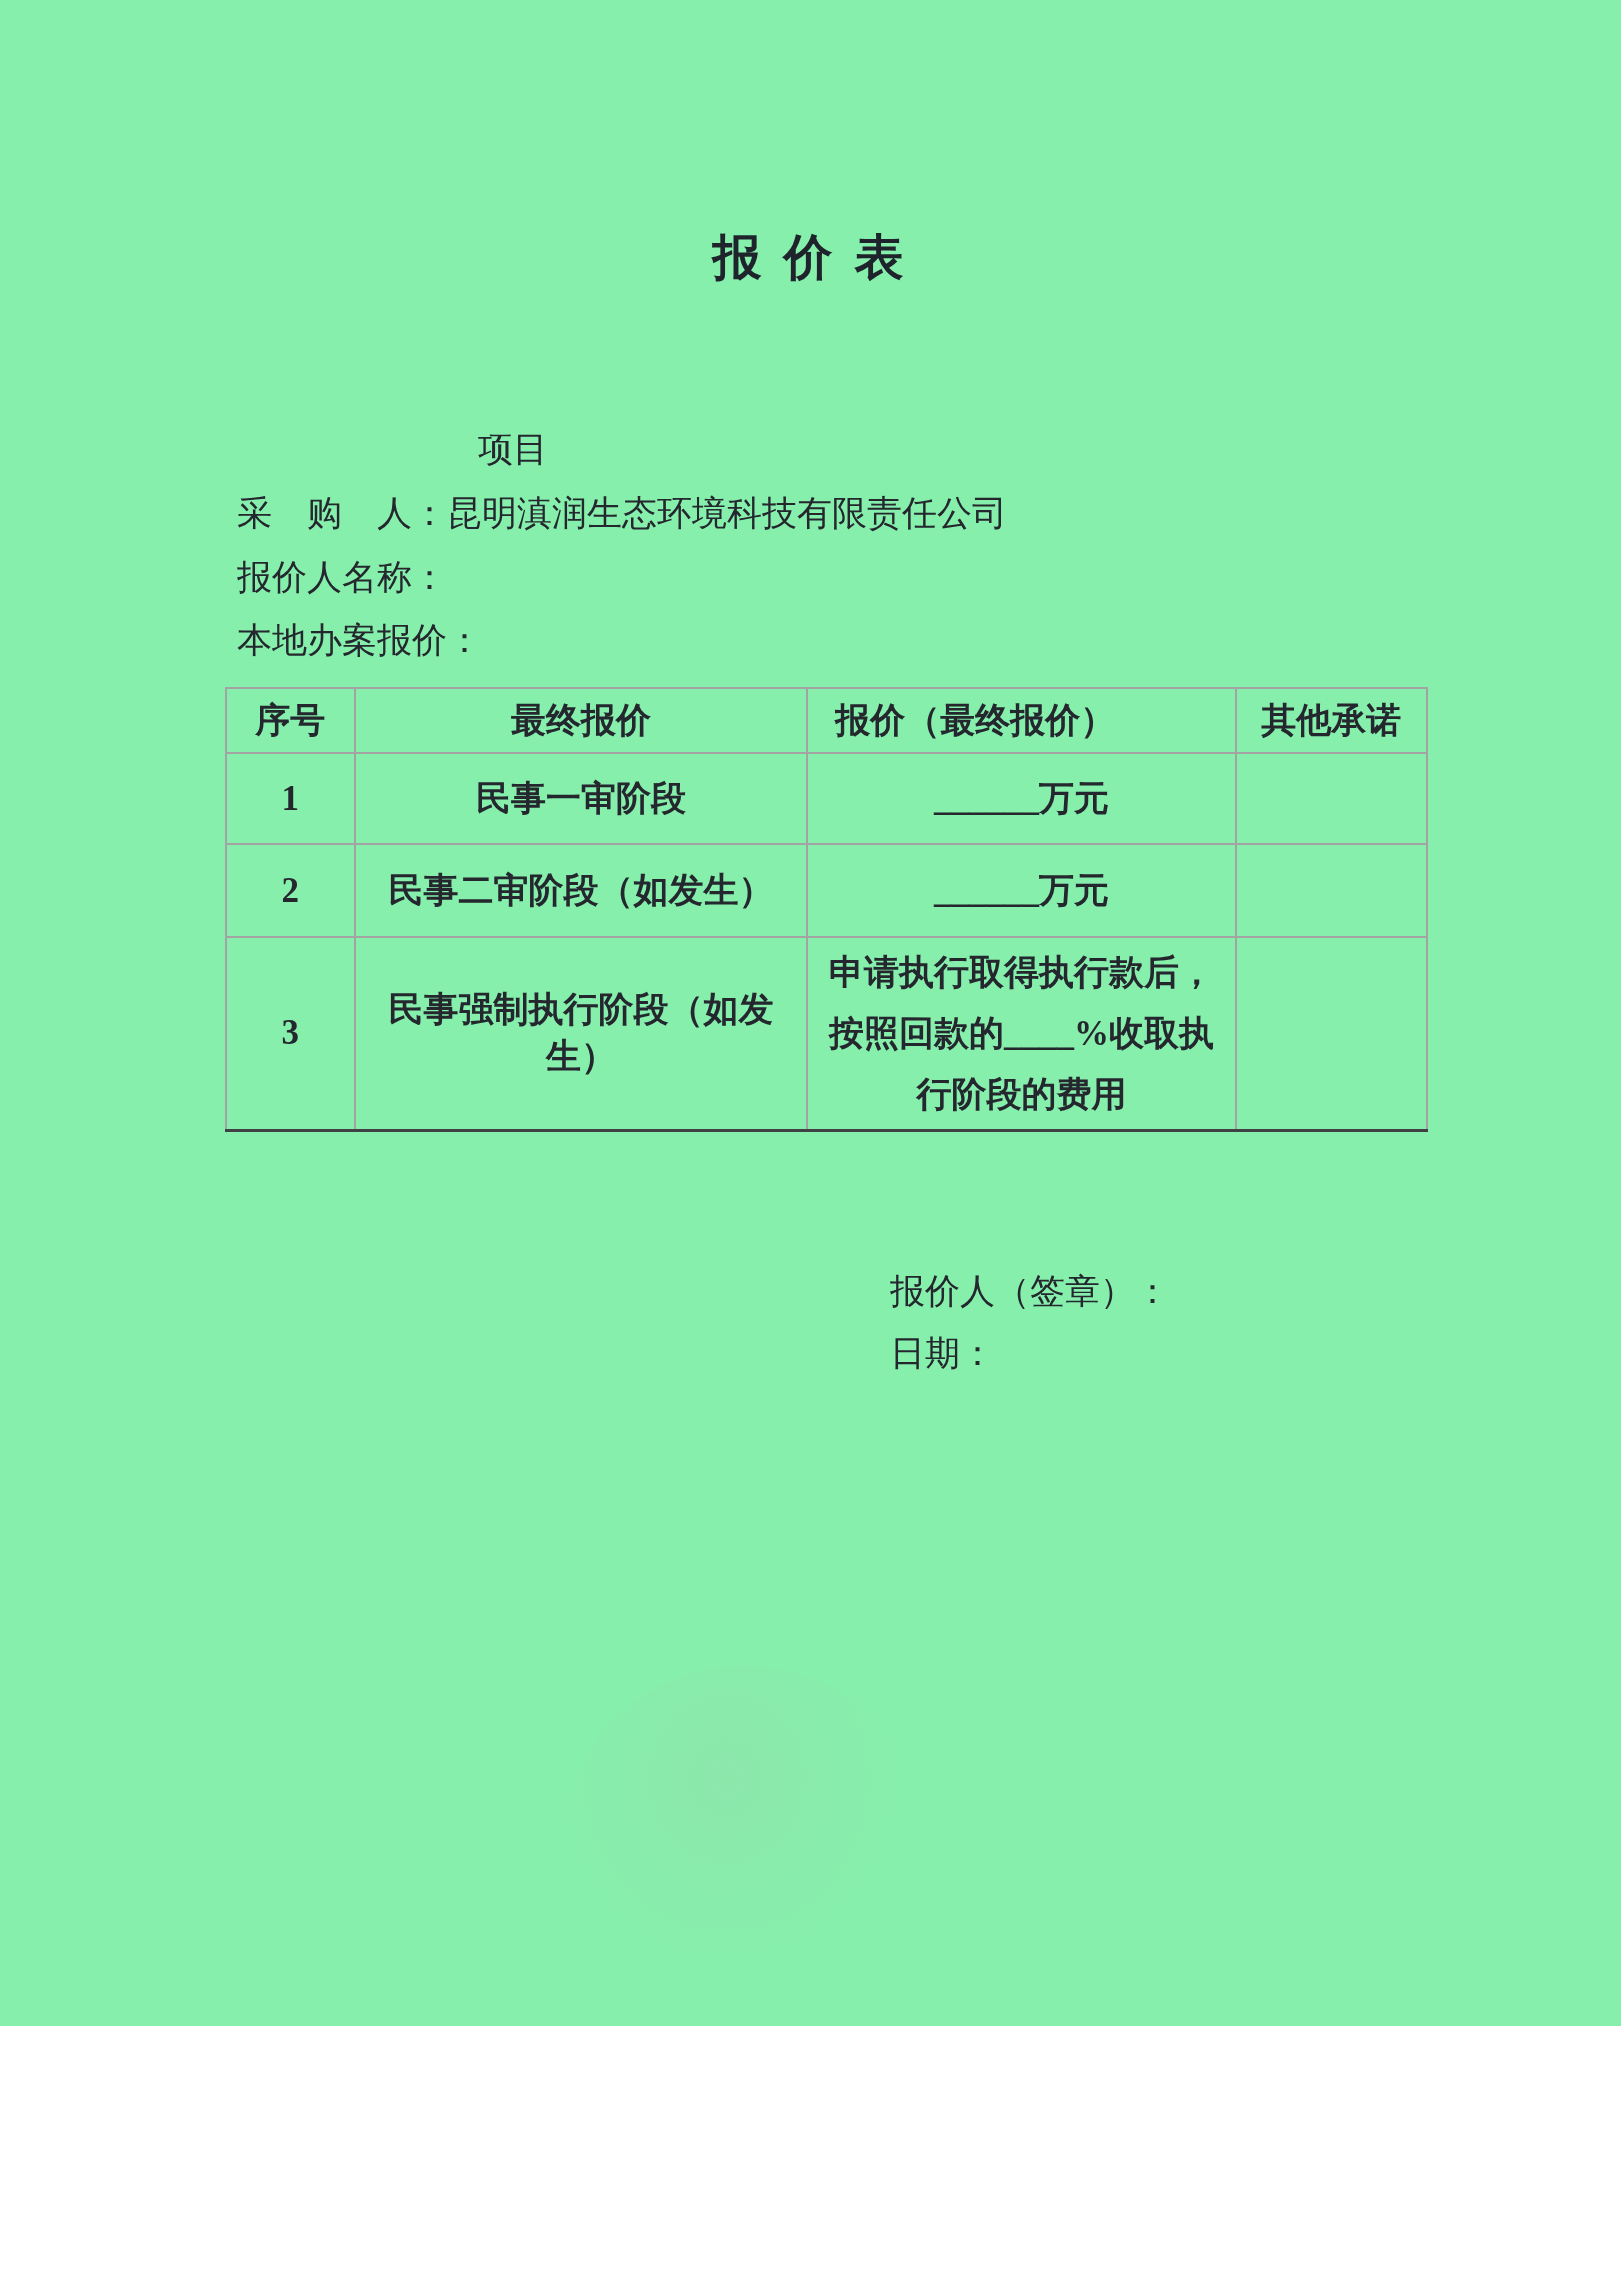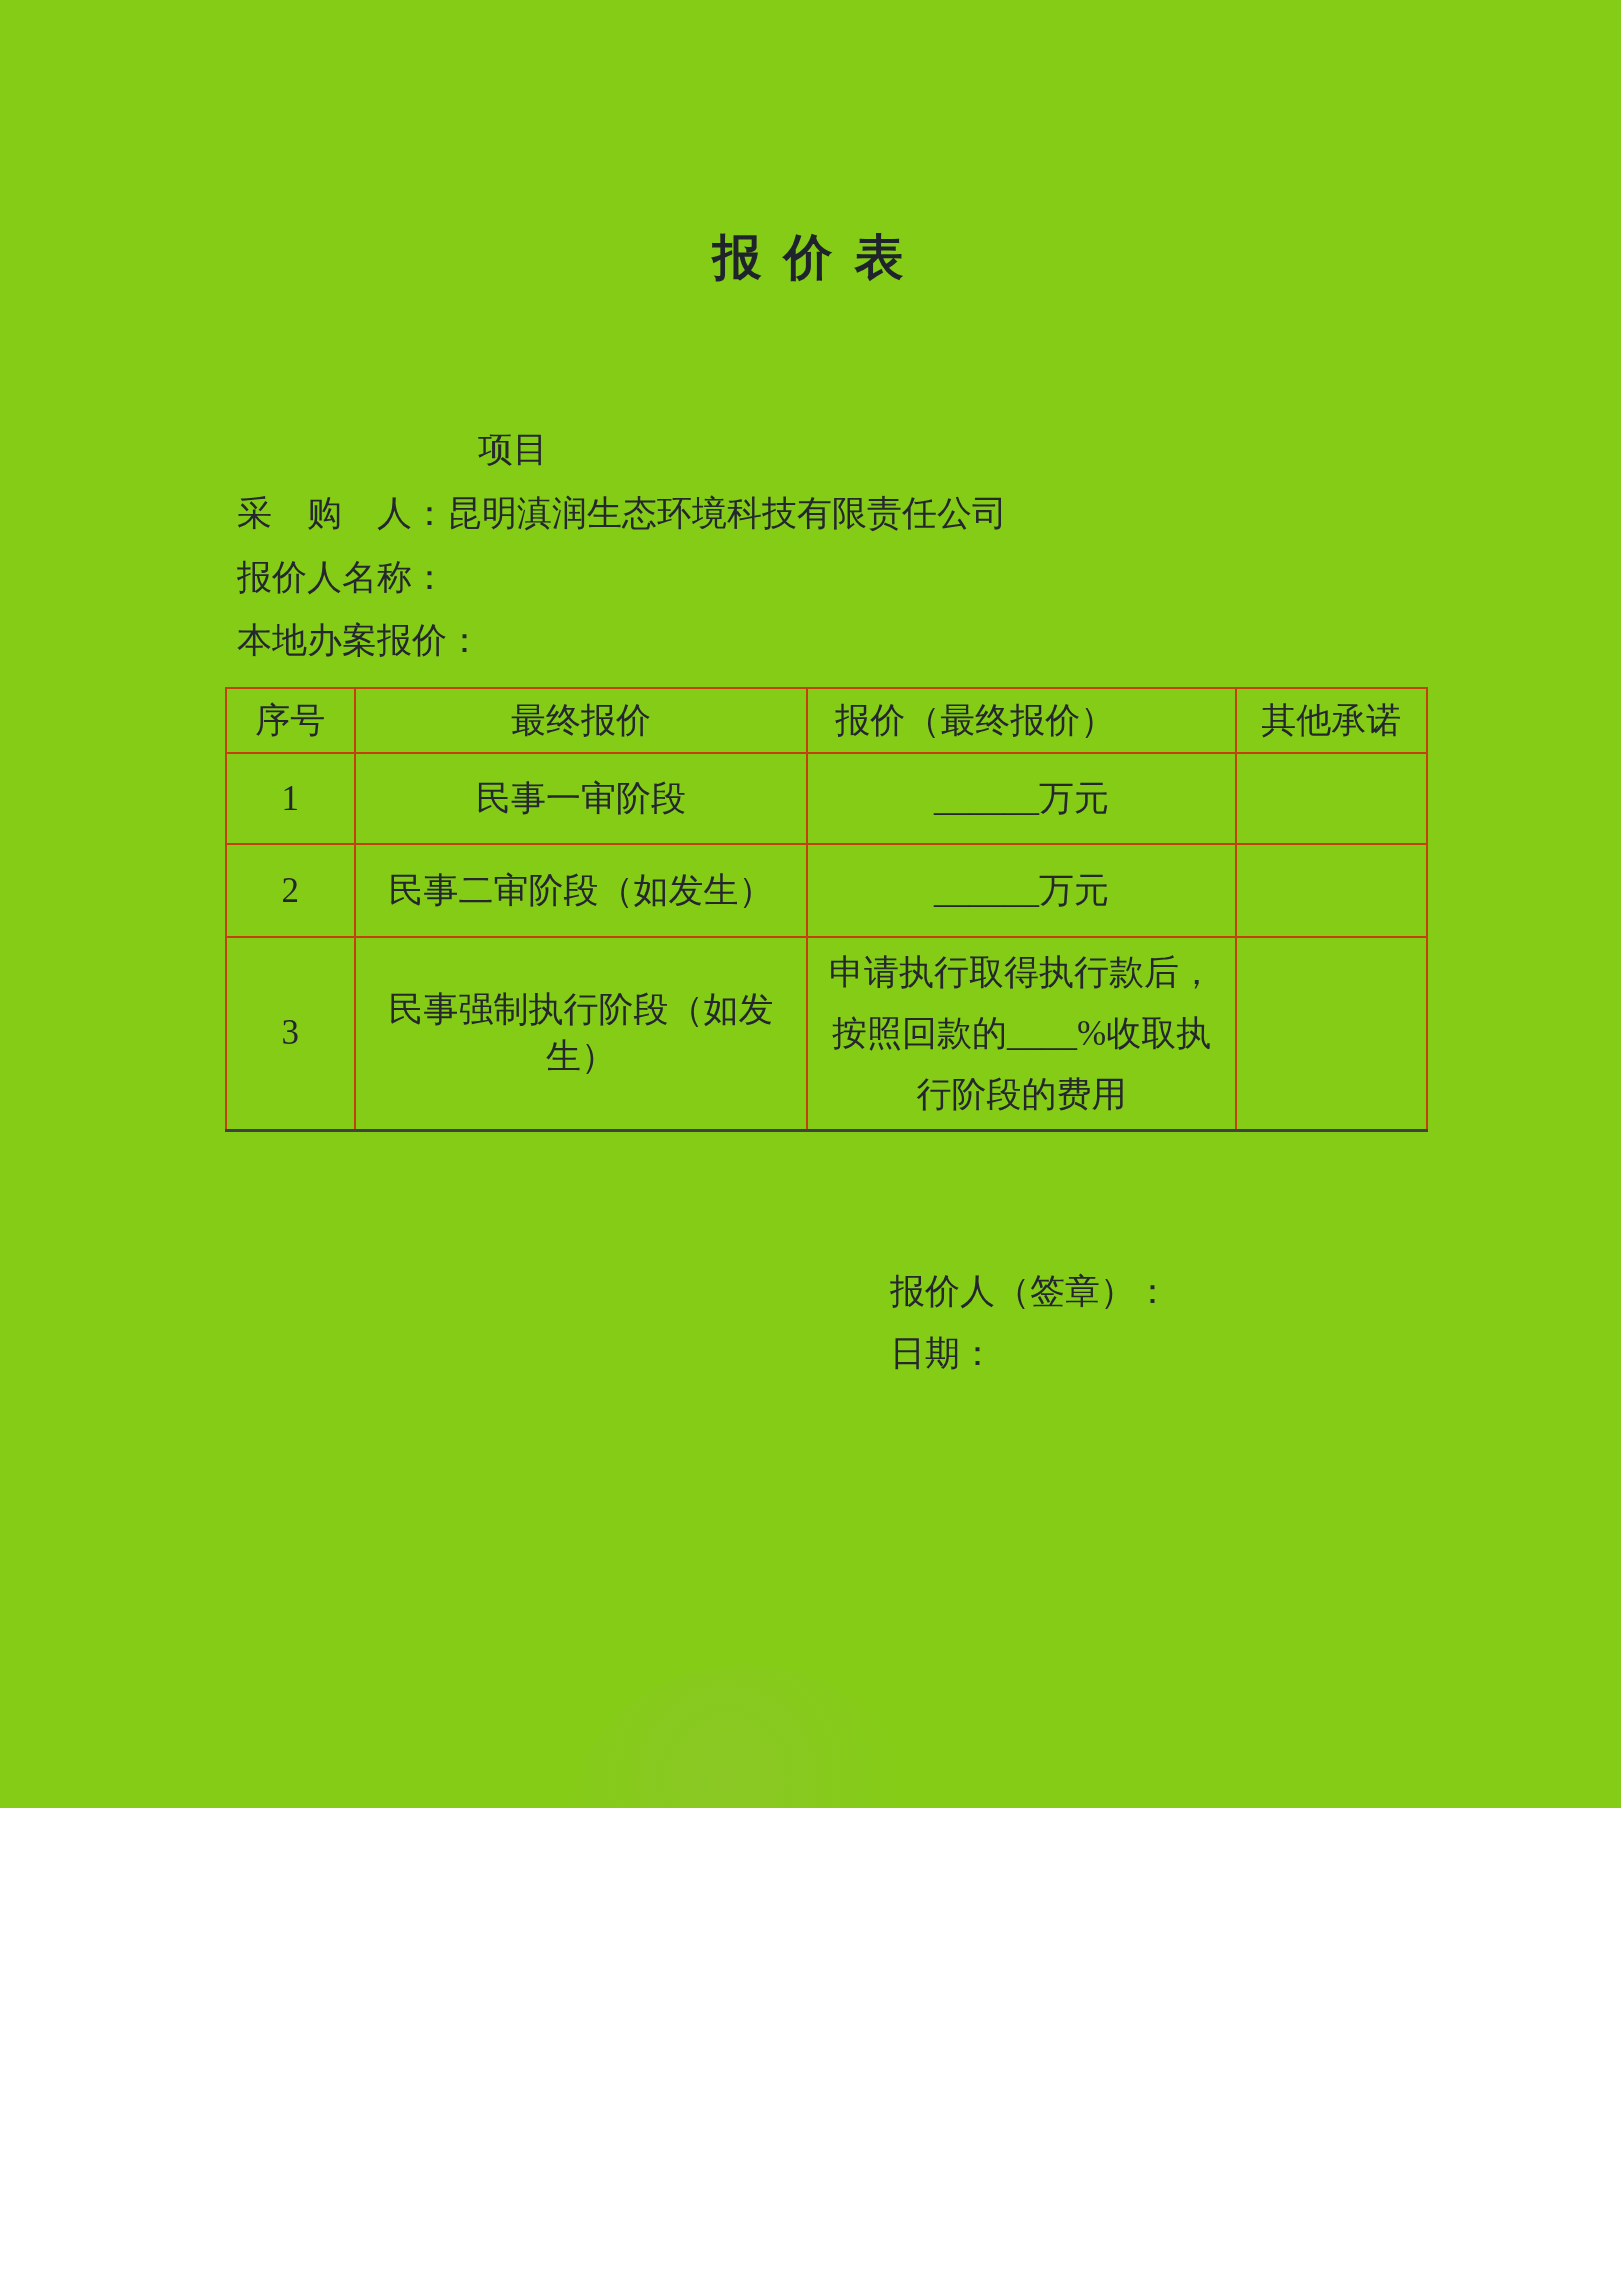--- a/index.html
+++ b/index.html
@@ -3,22 +3,22 @@
 <meta charset="utf-8">
 <style>
   html, body {
     margin: 0;
     padding: 0;
     background: #ffffff;
   }
   .page {
     position: relative;
     width: 1621px;
-    height: 1808px;
-    background: #84cc16;
+    height: 2026px;
+    background: #86efac;
     font-family: "Liberation Serif", "DejaVu Serif", serif;
     color: #24272e;
     overflow: hidden;
   }
   .doc-title {
     position: absolute;
     top: 225px;
     left: 0;
     width: 100%;
     text-align: center;
@@ -48,24 +48,24 @@
     left: 225px;
     width: 1111px;
     border-collapse: collapse;
     table-layout: fixed;
     font-size: 35px;
     color: #24272e;
     border: 2px solid #404046;
     border-bottom-width: 3.9px;
   }
   .quote-table td, .quote-table th {
-    border: 2px solid #c2410c;
+    border: 2px solid #a3a3a3;
     text-align: center;
     vertical-align: middle;
-    font-weight: normal;
+    font-weight: bold;
     padding: 0 7.8px;
     overflow: hidden;
   }
   .col-no    { width: 111px; }
   .col-stage { width: 435px; }
   .col-quote { width: 392px; }
   .col-other { width: 173px; }
   .row-head  { height: 65px; }
   .row-1     { height: 91px; }
   .row-2     { height: 93px; }

